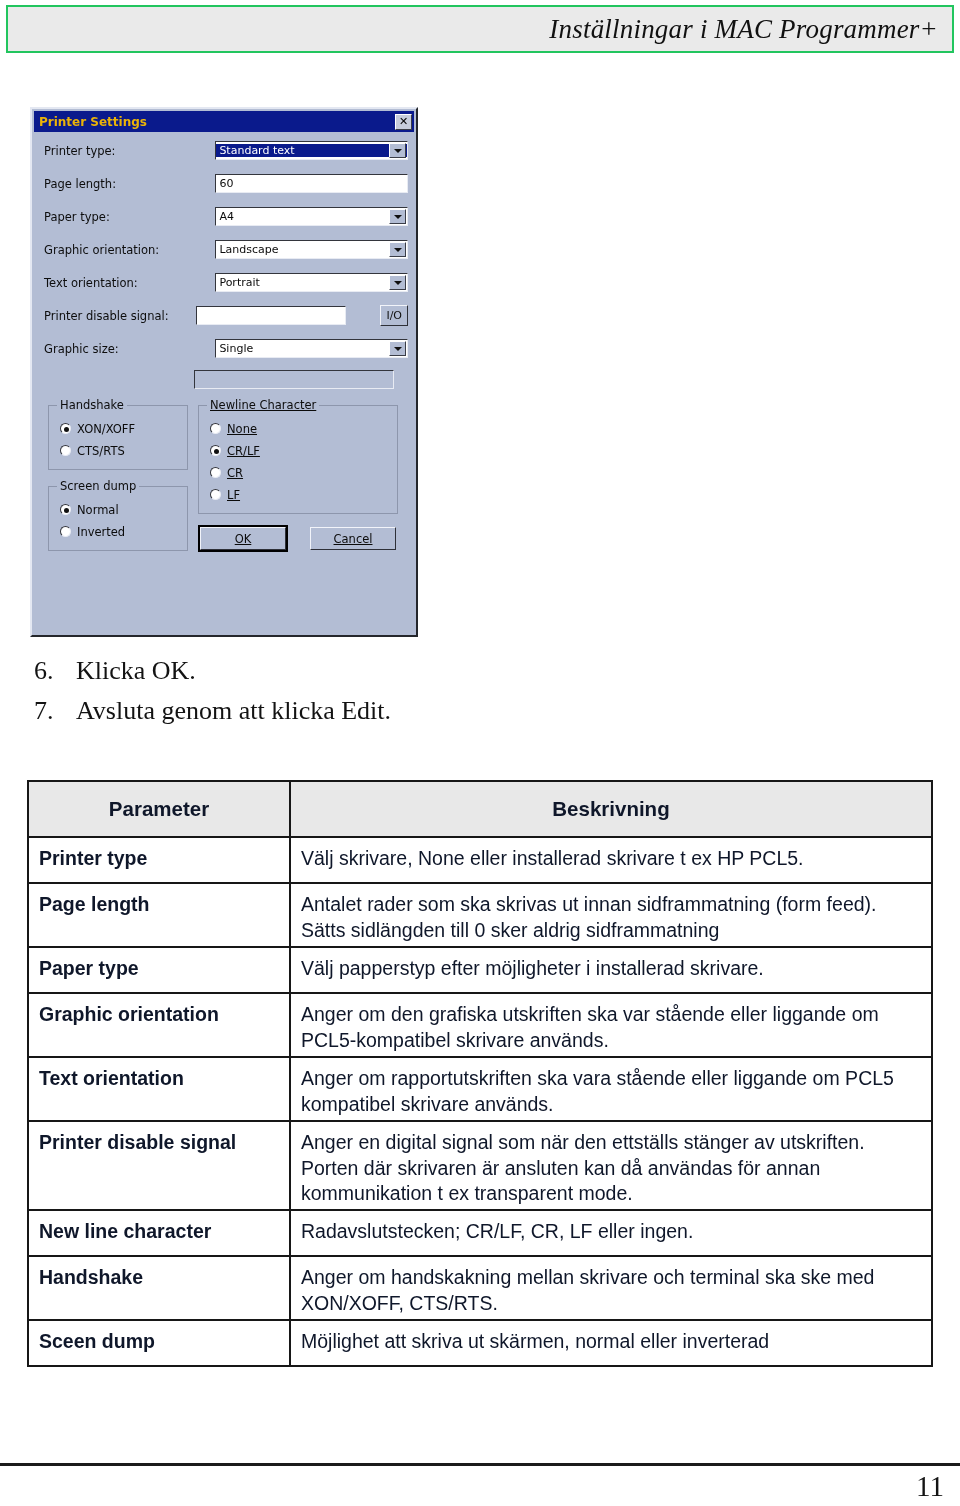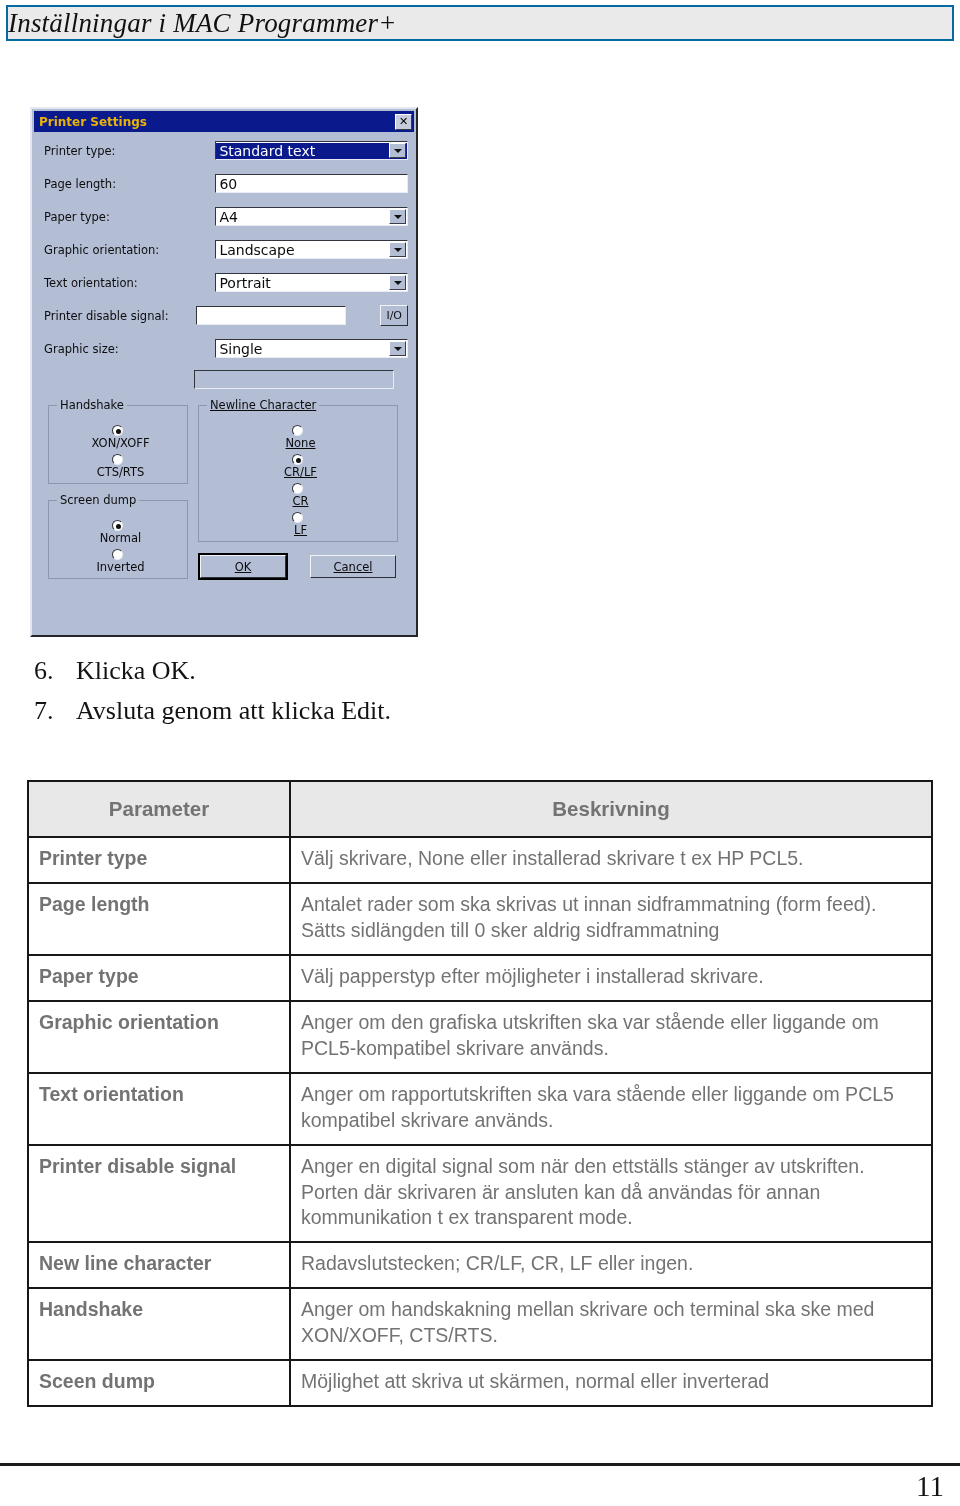--- a/index.html
+++ b/index.html
@@ -12,26 +12,26 @@
     position: relative;
     overflow: hidden;
   }
 
   
   .page-header {
     position: absolute;
     left: 6px;
     top: 5px;
     width: 948px;
-    height: 36px;
+    height: 48px;
     background: #eaeaea;
-    border: 2px solid #0369a1;
-    display: flex;
-    align-items: center;
-    justify-content: flex-start;
+    border: 2px solid #22c55e;
+    display: flex;
+    align-items: center;
+    justify-content: flex-end;
     padding-right: 14px;
   }
   .page-header-title {
     font-family: "Liberation Serif", serif;
     font-style: italic;
     font-size: 27px;
     color: #111;
     letter-spacing: 0.2px;
   }
 
@@ -109,21 +109,21 @@
     background: #ffffff;
     border-top: 1px solid #33353c;
     border-left: 1px solid #33353c;
     border-right: 1px solid #e8ebf3;
     border-bottom: 1px solid #e8ebf3;
     display: flex;
     align-items: center;
   }
   .ctrl-text {
     padding-left: 3px;
-    font-size: 14px;
+    font-size: 11px;
     white-space: nowrap;
     overflow: hidden;
   }
   .ctrl.selected { background: #ffffff; }
   .ctrl.selected .ctrl-text {
     background: #0a1a8c;
     color: #ffffff;
     display: block;
     width: 100%;
     padding-left: 3px;
@@ -191,22 +191,21 @@
   }
   fieldset.gbox > legend {
     font-size: 11.5px;
     padding: 0 3px;
     color: #0d0d0d;
   }
   .radio-row {
     display: flex;
     align-items: center;
     height: 21px;
-    margin: 8px 0 1px 3px;
-    flex-direction: column;
+    margin: 1px 0 1px 3px;
   }
   .radio {
     width: 11px; height: 11px;
     border-radius: 50%;
     background: #ffffff;
     border-top: 1px solid #33353c;
     border-left: 1px solid #33353c;
     border-right: 1px solid #e8ebf3;
     border-bottom: 1px solid #e8ebf3;
     margin-right: 6px;
@@ -262,21 +261,21 @@
   .step-text { white-space: nowrap; }
 
   
   .param-table {
     position: absolute;
     left: 27px;
     top: 780px;
     width: 906px;
     border-collapse: collapse;
     font-size: 19.5px;
-    color: #737373;
+    color: #0f172a;
   }
   .param-table th, .param-table td {
     border: 2px solid #171717;
     vertical-align: top;
     line-height: 1.33;
   }
   .param-table thead th {
     background: #e8e8e8;
     text-align: center;
     font-weight: bold;
@@ -284,21 +283,21 @@
     font-size: 20.5px;
   }
   .param-table tbody th {
     text-align: left;
     font-weight: bold;
     padding: 8px 6px 10px 10px;
     width: 262px;
     white-space: nowrap;
   }
   .param-table tbody td {
-    padding: 8px 10px 10px 10px;
+    padding: 8px 10px 2px 10px;
   }
 
   
   .footer-rule {
     position: absolute;
     left: 0;
     top: 1463px;
     width: 960px;
     height: 0;
     border-top: 3px solid #1b1b1b;

